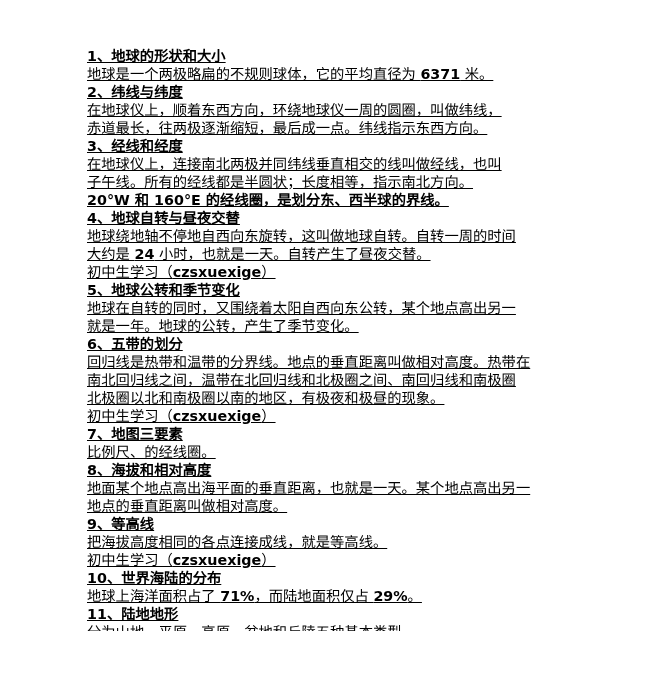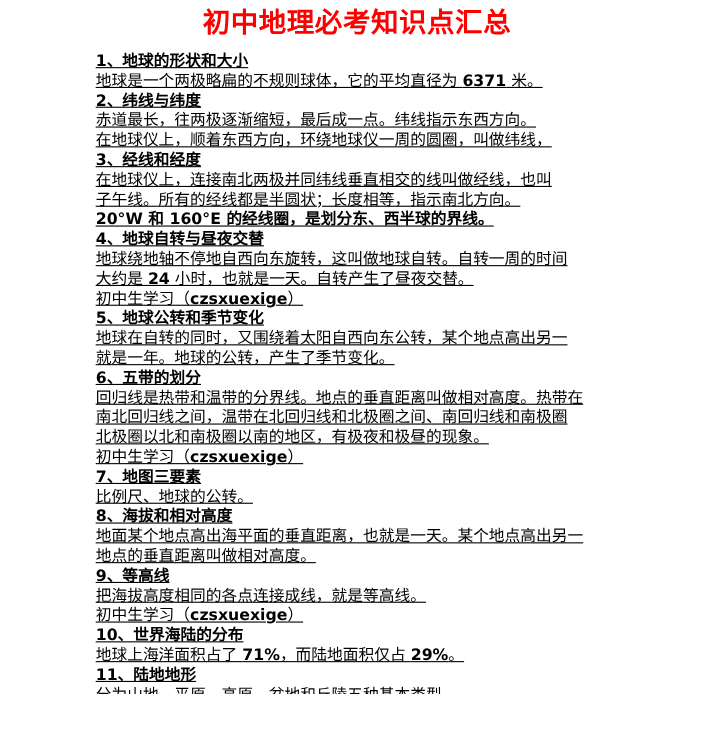--- a/index.html
+++ b/index.html
@@ -59,30 +59,29 @@
   .line.clipped {
     overflow: hidden;
     max-height: 8px;
   }
 </style>
 </head>
 <body>
 
 <div class="page">
 
-  <div class="doc-title">初中地理必考知识点汇总</div>
 
   <div class="body-block">
 
     <div class="line heading">1、地球的形状和大小</div>
     <div class="line">地球是一个两极略扁的不规则球体，它的平均直径为 <span class="b">6371</span> 米。</div>
 
     <div class="line heading">2、纬线与纬度</div>
+    <div class="line">在地球仪上，顺着东西方向，环绕地球仪一周的圆圈，叫做纬线，</div>
     <div class="line">赤道最长，往两极逐渐缩短，最后成一点。纬线指示东西方向。</div>
-    <div class="line">在地球仪上，顺着东西方向，环绕地球仪一周的圆圈，叫做纬线，</div>
 
     <div class="line heading">3、经线和经度</div>
     <div class="line">在地球仪上，连接南北两极并同纬线垂直相交的线叫做经线，也叫</div>
     <div class="line">子午线。所有的经线都是半圆状；长度相等，指示南北方向。</div>
     <div class="line heading">20°W 和 160°E 的经线圈，是划分东、西半球的界线。</div>
 
     <div class="line heading">4、地球自转与昼夜交替</div>
     <div class="line">地球绕地轴不停地自西向东旋转，这叫做地球自转。自转一周的时间</div>
     <div class="line">大约是 <span class="b">24</span> 小时，也就是一天。自转产生了昼夜交替。</div>
 
@@ -93,21 +92,21 @@
     <div class="line">就是一年。地球的公转，产生了季节变化。</div>
 
     <div class="line heading">6、五带的划分</div>
     <div class="line">回归线是热带和温带的分界线。地点的垂直距离叫做相对高度。热带在</div>
     <div class="line">南北回归线之间，温带在北回归线和北极圈之间、南回归线和南极圈</div>
     <div class="line">北极圈以北和南极圈以南的地区，有极夜和极昼的现象。</div>
 
     <div class="line">初中生学习（<span class="b">czsxuexige</span>）</div>
 
     <div class="line heading">7、地图三要素</div>
-    <div class="line">比例尺、地球的公转。</div>
+    <div class="line">比例尺、的经线圈。</div>
 
     <div class="line heading">8、海拔和相对高度</div>
     <div class="line">地面某个地点高出海平面的垂直距离，也就是一天。某个地点高出另一</div>
     <div class="line">地点的垂直距离叫做相对高度。</div>
 
     <div class="line heading">9、等高线</div>
     <div class="line">把海拔高度相同的各点连接成线，就是等高线。</div>
 
     <div class="line">初中生学习（<span class="b">czsxuexige</span>）</div>
 

